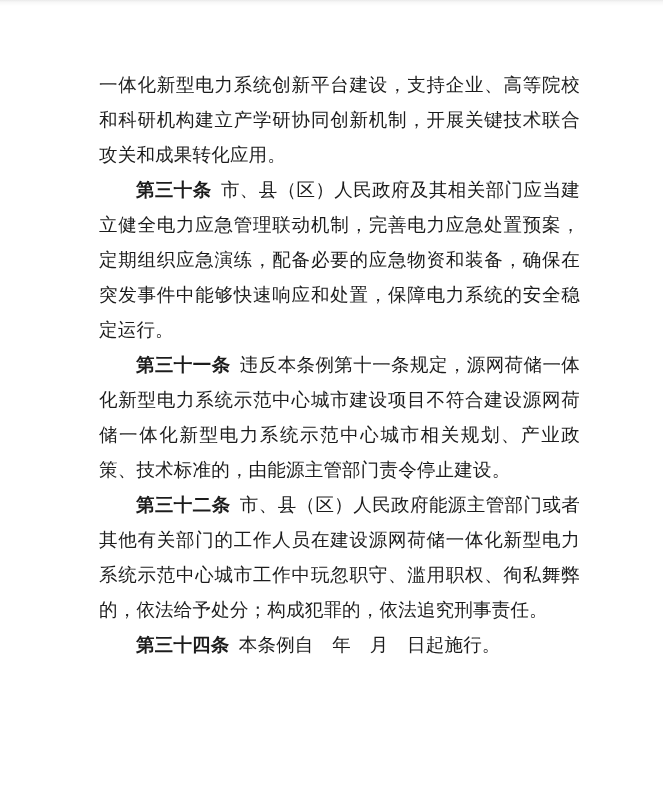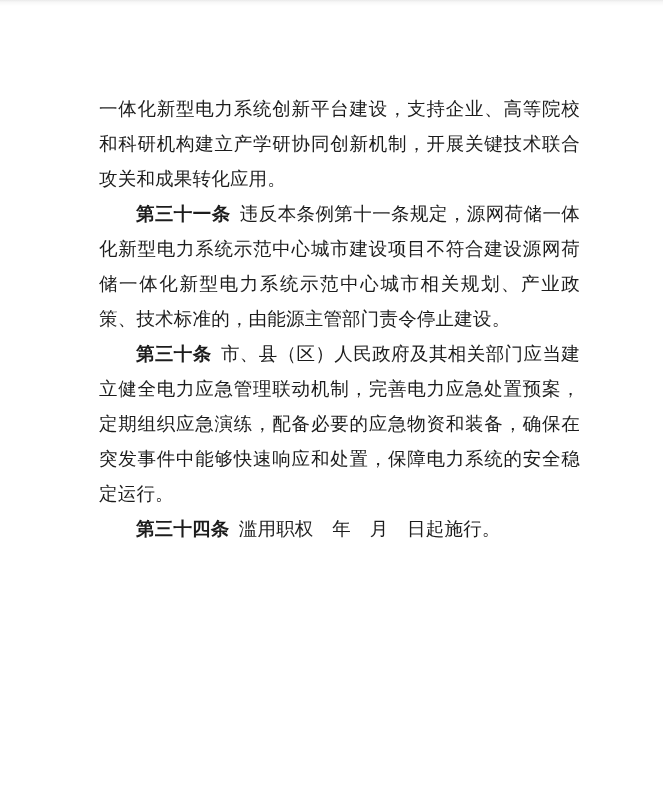--- a/index.html
+++ b/index.html
@@ -21,21 +21,21 @@
     top: 0;
     left: 0;
     right: 0;
     height: 6px;
     background: linear-gradient(to bottom, #e9e9e9 0px, #f7f7f7 2px, #ffffff 6px);
     pointer-events: none;
   }
   .text-block {
     position: absolute;
     left: 99px;
-    top: 91px;
+    top: 67px;
     width: 481px;
     color: #1c1c1c;
     font-size: 18.5px;
     line-height: 35px;
     text-align: justify;
     letter-spacing: 0.2px;
   }
   p.para {
     margin: 0;
     padding: 0;
@@ -49,17 +49,18 @@
     margin-right: 0.5em;
   }
 </style>
 </head>
 <body>
 
 <div class="viewport">
   <div class="page-top-edge"></div>
   <div class="text-block" id="doc-body">
       <p class="para continuation"><span>一体化新型电力系统创新平台建设，支持企业、高等院校和科研机构建立产学研协同创新机制，开展关键技术联合攻关和成果转化应用。</span></p>
+      <p class="para"><b class="article-no">第三十条</b><span>市、县（区）人民政府及其相关部门应当建立健全电力应急管理联动机制，完善电力应急处置预案，定期组织应急演练，配备必要的应急物资和装备，确保在突发事件中能够快速响应和处置，保障电力系统的安全稳定运行。</span></p>
       <p class="para"><b class="article-no">第三十一条</b><span>违反本条例第十一条规定，源网荷储一体化新型电力系统示范中心城市建设项目不符合建设源网荷储一体化新型电力系统示范中心城市相关规划、产业政策、技术标准的，由能源主管部门责令停止建设。</span></p>
-      <p class="para"><b class="article-no">第三十条</b><span>市、县（区）人民政府及其相关部门应当建立健全电力应急管理联动机制，完善电力应急处置预案，定期组织应急演练，配备必要的应急物资和装备，确保在突发事件中能够快速响应和处置，保障电力系统的安全稳定运行。</span></p>
-      <p class="para"><b class="article-no">第三十四条</b><span>滥用职权　年　月　日起施行。</span></p>
+      <p class="para"><b class="article-no">第三十二条</b><span>市、县（区）人民政府能源主管部门或者其他有关部门的工作人员在建设源网荷储一体化新型电力系统示范中心城市工作中玩忽职守、滥用职权、徇私舞弊的，依法给予处分；构成犯罪的，依法追究刑事责任。</span></p>
+      <p class="para"><b class="article-no">第三十四条</b><span>本条例自　年　月　日起施行。</span></p>
     </div>
 </div>
 
 </body></html>

